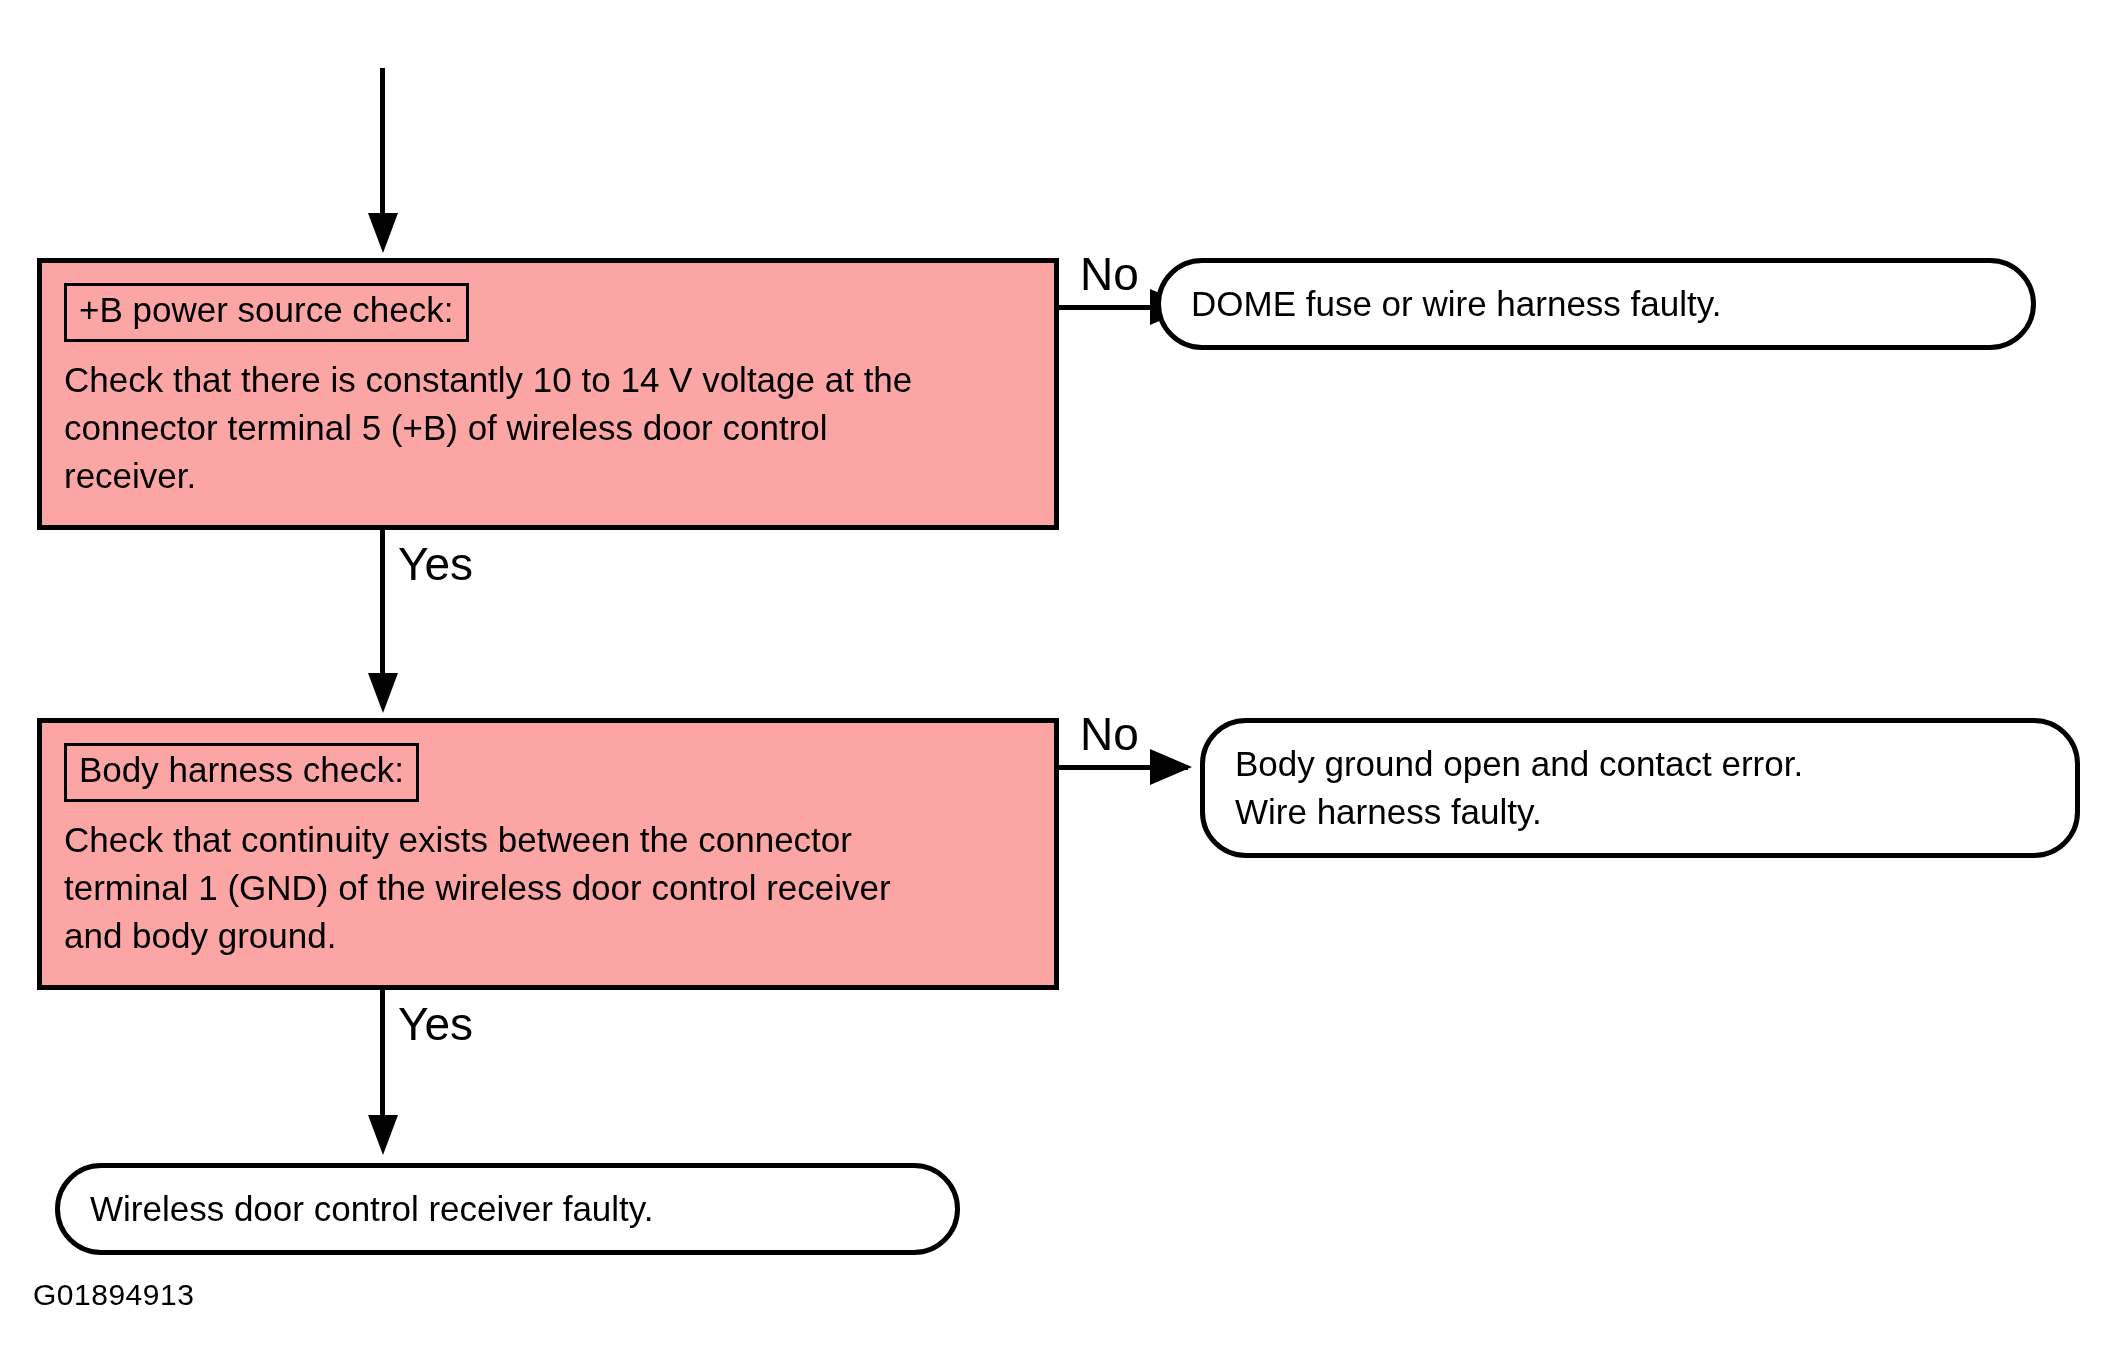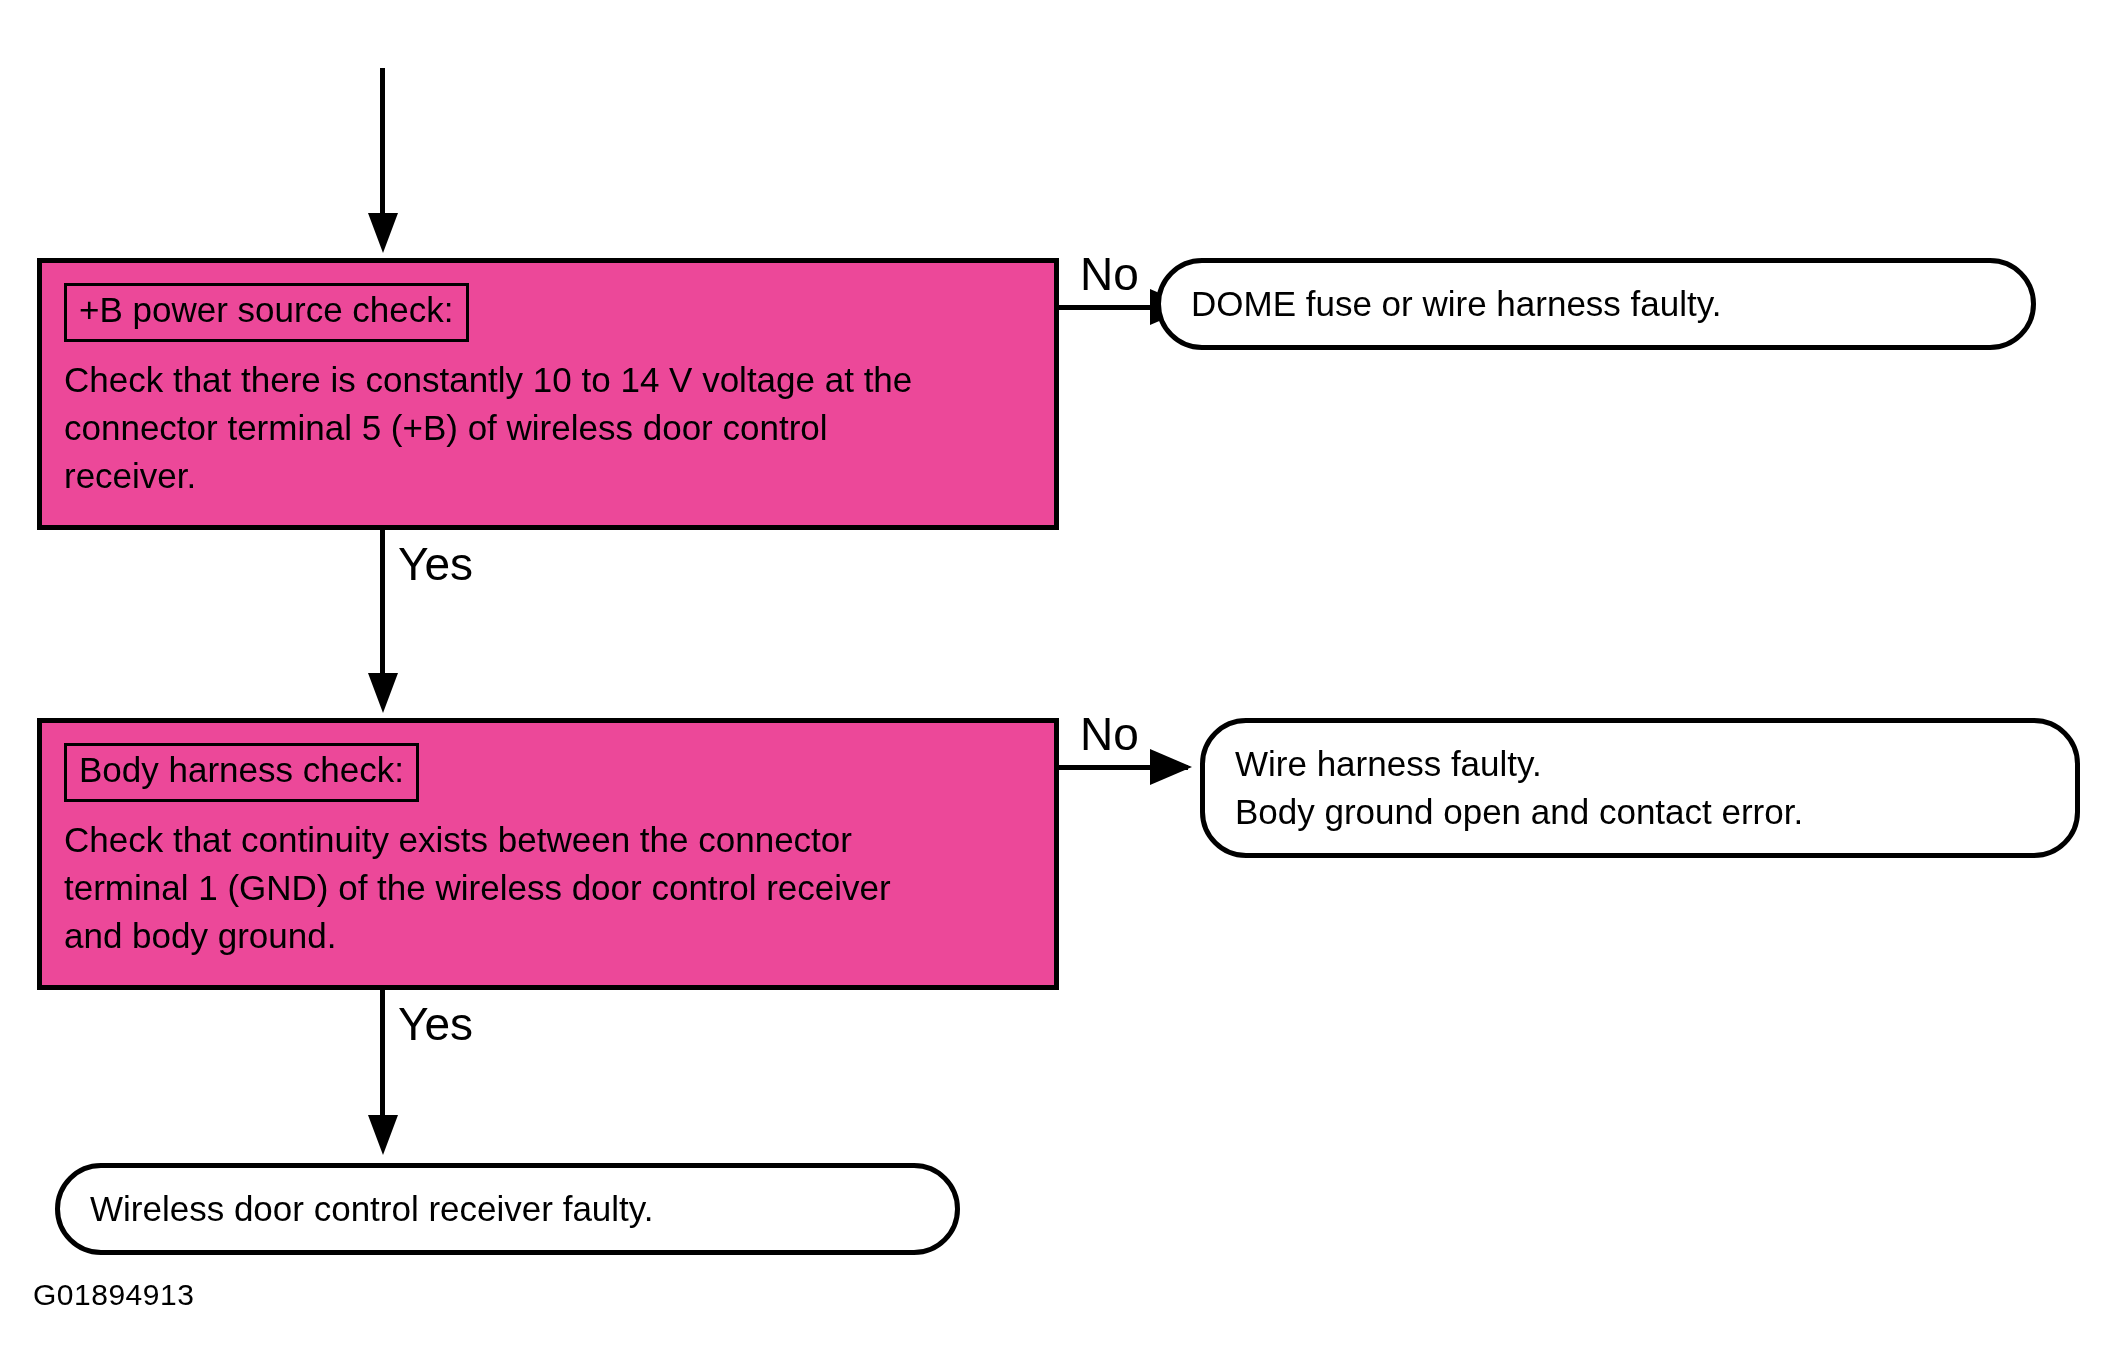--- a/index.html
+++ b/index.html
@@ -15,21 +15,21 @@
     background: #ffffff;
     font-family: "Liberation Sans", "DejaVu Sans", sans-serif;
     color: #000000;
     overflow: hidden;
   }
 
   
   .dec-box {
     position: absolute;
     border: 5px solid #000;
-    background: #ec4899;
+    background: #fca5a5;
     box-sizing: border-box;
   }
   .dec-title {
     display: inline-block;
     border: 3px solid #000;
     box-sizing: border-box;
     padding: 4px 12px 9px 12px;
     font-size: 35px;
     line-height: 40px;
     white-space: nowrap;
@@ -140,22 +140,22 @@
 and body ground.</div>
     </div>
   </div>
 
   <div class="v-line" style="left:1054px; top:718px; height:52px;"></div>
   <div class="h-line" style="left:1054px; top:765px; width:134px;"></div>
   <div class="arrow-right" style="left:1150px; top:749px;"></div>
   <div class="edge-label" style="left:1080px; top:715px;">No</div>
 
   <div class="res-box" style="left:1200px; top:718px; width:880px; height:140px; border-radius:46px;">
+    <div class="res-line">Body ground open and contact error.</div>
     <div class="res-line">Wire harness faulty.</div>
-    <div class="res-line">Body ground open and contact error.</div>
   </div>
 
   <div class="v-line" style="left:380px; top:990px; height:130px;"></div>
   <div class="arrow-down" style="left:368px; top:1115px;"></div>
   <div class="edge-label" style="left:398px; top:1005px;">Yes</div>
 
   <div class="res-box" style="left:55px; top:1163px; width:905px; height:92px; border-radius:46px;">
     <div class="res-line">Wireless door control receiver faulty.</div>
   </div>
 

